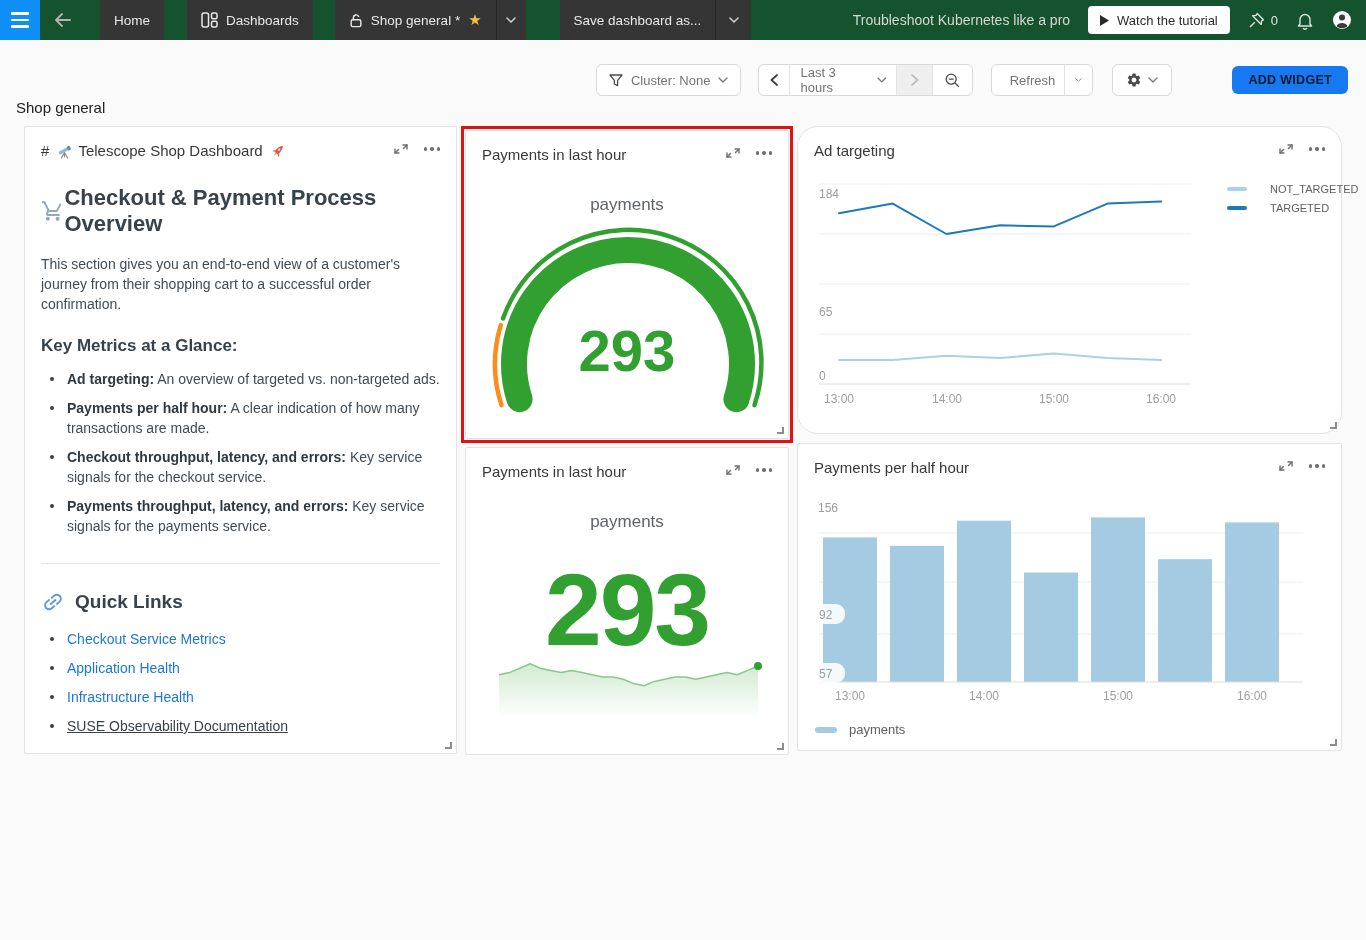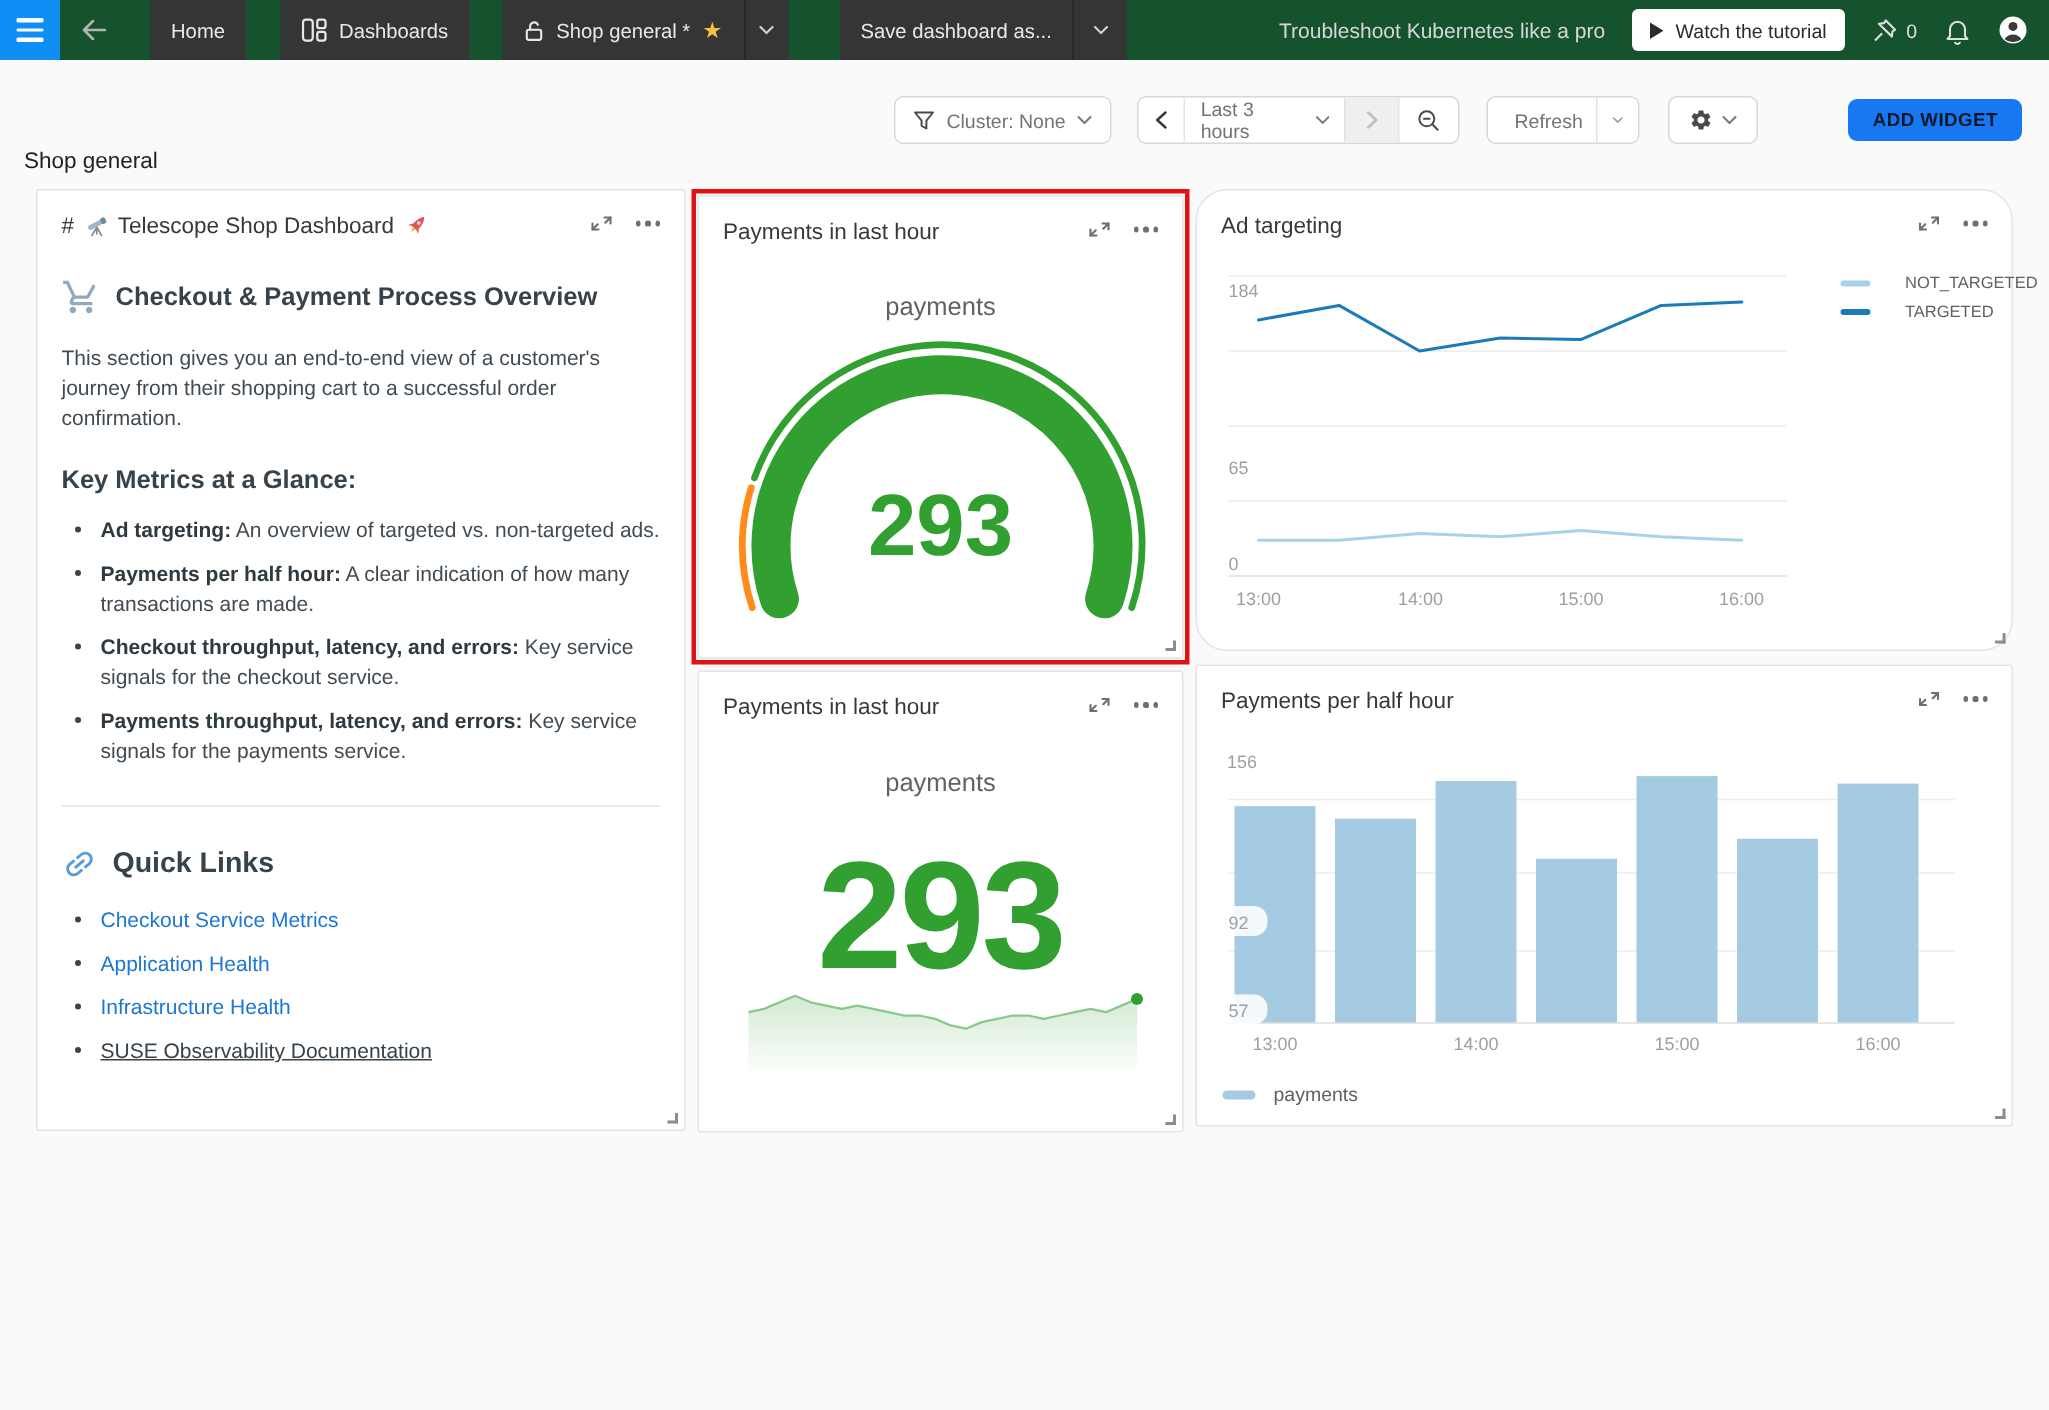--- a/index.html
+++ b/index.html
@@ -45,21 +45,21 @@
   #w-markdown { left:24px; top:126px; width:433px; height:628px; }
   #w-gauge    { left:465px; top:130px; width:324px; height:309px; }
   #w-adline   { left:797px; top:126px; width:545px; height:308px;border-radius:21px; }
   #w-single   { left:465px; top:447px; width:324px; height:308px; }
   #w-bars     { left:797px; top:443px; width:545px; height:308px; }
 
   .highlight-box { position:absolute; left:461px; top:126px; width:332px; height:317px; border:3.5px solid #e01212; z-index:40; pointer-events:none; }
 
   
   .md-body { position:absolute; left:16px; right:16px; top:46px; color:#414b54; font-size:14px; line-height:20px; }
-  .md-h1 { font-size:17px; line-height:26px; font-weight:700; color:#37424a; margin:12px 0 0 0; display:flex; align-items:center; gap:10px; }
+  .md-h1 { font-size:22px; line-height:26px; font-weight:700; color:#37424a; margin:12px 0 0 0; display:flex; align-items:center; }
   .md-p { margin-top:17px; }
   .md-h2 { font-size:17px; font-weight:700; color:#37424a; margin-top:22px; }
   .md-ul { margin:13px 0 0 9px; list-style:none; }
   .md-ul li { position:relative; padding-left:17px; margin-bottom:9px; }
   .md-ul li::before { content:""; position:absolute; left:0; top:8px; width:4px; height:4px; border-radius:50%; background:#37424a; }
   .md-ul b { color:#2e3940; }
   .md-hr { border:none; border-top:1px solid #e4e4e4; margin-top:27px; }
   .md-h2-links { font-size:19px; font-weight:700; color:#37424a; margin-top:26px; display:flex; align-items:center; gap:10px; }
   .links-ul { margin:15px 0 0 9px; list-style:none; }
   .links-ul li { position:relative; padding-left:17px; margin-bottom:9px; }

